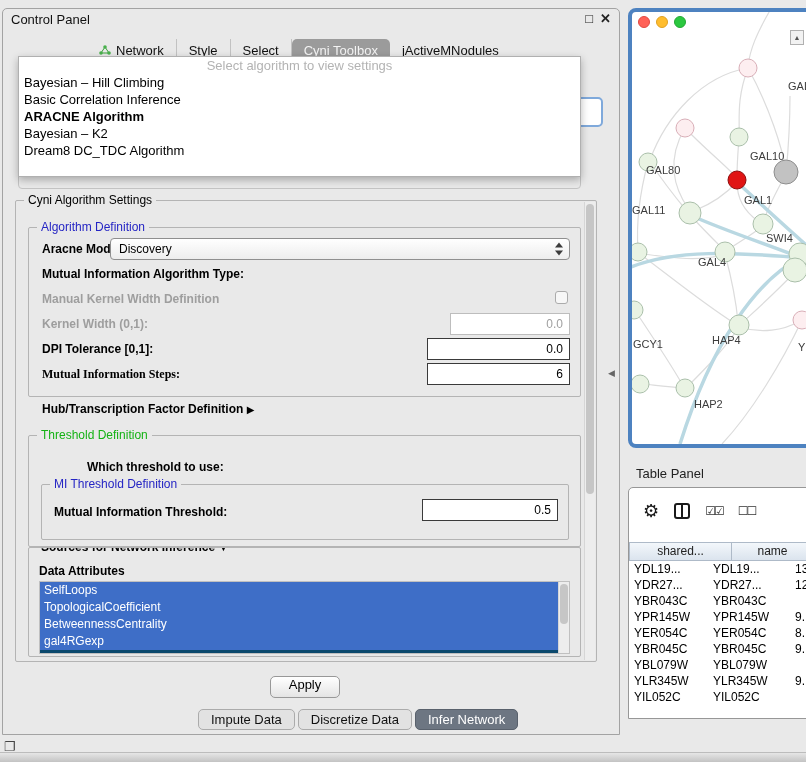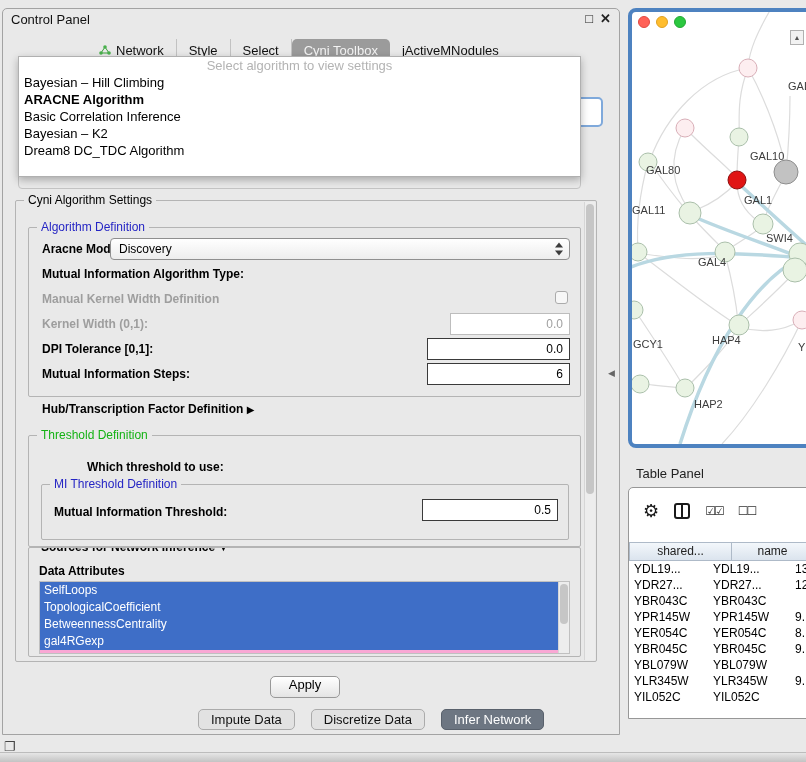--- a/index.html
+++ b/index.html
@@ -83,31 +83,31 @@
 
   .checkbox { position:absolute; width:13px; height:13px; background:#f7f7f7;
               border:1px solid #ababab; border-radius:3px; }
 
   .vscroll { position:absolute; width:11px; background:#ededed; border-left:1px solid #d6d6d6; }
   .vthumb { position:absolute; left:1px; width:8px; background:#c6c6c6; border-radius:4px; }
 
   .arrow-glyph { font-size:10px; }
 
   
-  .attr-list { position:absolute; background:#f9a8d4; border:1px solid #c0c0c0; overflow:hidden; }
+  .attr-list { position:absolute; background:#0c4a6e; border:1px solid #c0c0c0; overflow:hidden; }
   .attr-item { height:17px; line-height:17px; font-size:12px; padding-left:4px;
                color:#fff; background:#3e6ec7; white-space:nowrap; overflow:hidden; }
 
   
   .apply-btn {
     position:absolute; left:267px; top:667px; width:70px; height:22px;
     background:linear-gradient(#ffffff,#e4e4e4); border:1px solid #989898; border-radius:5px;
     font-size:13px; display:flex; align-items:flex-start; justify-content:center;
   }
-  .bottom-tabs { position:absolute; left:147px; top:700px; height:21px; display:flex; gap:16px;padding-left:48px; }
+  .bottom-tabs { position:absolute; left:147px; top:700px; height:21px; display:flex; gap:3px;padding-left:48px; }
   .btab { padding:0 12px; line-height:19px; font-size:13px; background:#e2e2e2;
           border:1px solid #ababab; border-radius:5px; color:#111; }
   .btab.active { background:#6d7682; border-color:#59616c; color:#fff; }
 
   
   .net-window {
     position:absolute; left:628px; top:8px; width:192px; height:440px;
     background:#fff; border:4px solid #4d82c0; border-radius:8px; overflow:hidden;
   }
   .lights { position:absolute; left:6px; top:4px; display:flex; gap:6px; z-index:5; }
@@ -192,22 +192,22 @@
     </div>
   </div>
 
   <div class="combo-remnant"></div>
   <div class="combo-remnant-bottom"></div>
 
   <div class="popup">
     <div class="popup-item placeholder">Select algorithm to view settings</div>
     <div>
         <div class="popup-item">Bayesian – Hill Climbing</div>
+        <div class="popup-item">Basic Correlation Inference</div>
         <div class="popup-item sel">ARACNE Algorithm</div>
-        <div class="popup-item">Basic Correlation Inference</div>
         <div class="popup-item">Bayesian – K2</div>
         <div class="popup-item">Dream8 DC_TDC Algorithm</div>
       </div>
   </div>
 
   <div class="group settings-box">
     <span class="gtitle">Cyni Algorithm Settings</span>
 
     <div class="vscroll" style="right:1px; top:1px; height:458px;">
       <div class="vthumb" style="top:2px; height:290px;"></div>
@@ -230,21 +230,21 @@
       <span class="lbl dis" style="left:13px; top:89px;">Kernel Width (0,1):</span>
       <div class="tfield dis" style="left:421px; top:85px; width:120px;">
         <span>0.0</span>
       </div>
 
       <span class="lbl" style="left:13px; top:114px;">DPI Tolerance [0,1]:</span>
       <div class="tfield" style="left:398px; top:110px; width:143px;">
         <span>0.0</span>
       </div>
 
-      <span class="lbl" style="left:13px; top:139px;">Mutual Information Steps:</span>
+      <span class="lbl" style="left:13px; top:139px;font-family:Liberation Serif, serif;">Mutual Information Steps:</span>
       <div class="tfield" style="left:398px; top:135px; width:143px;">
         <span>6</span>
       </div>
     </div>
 
     <div class="abs" style="left:26px; top:201px;">
       <span class="lbl" style="position:static;">Hub/Transcription Factor Definition</span>
       <span class="arrow-glyph">▶</span>
     </div>
 

